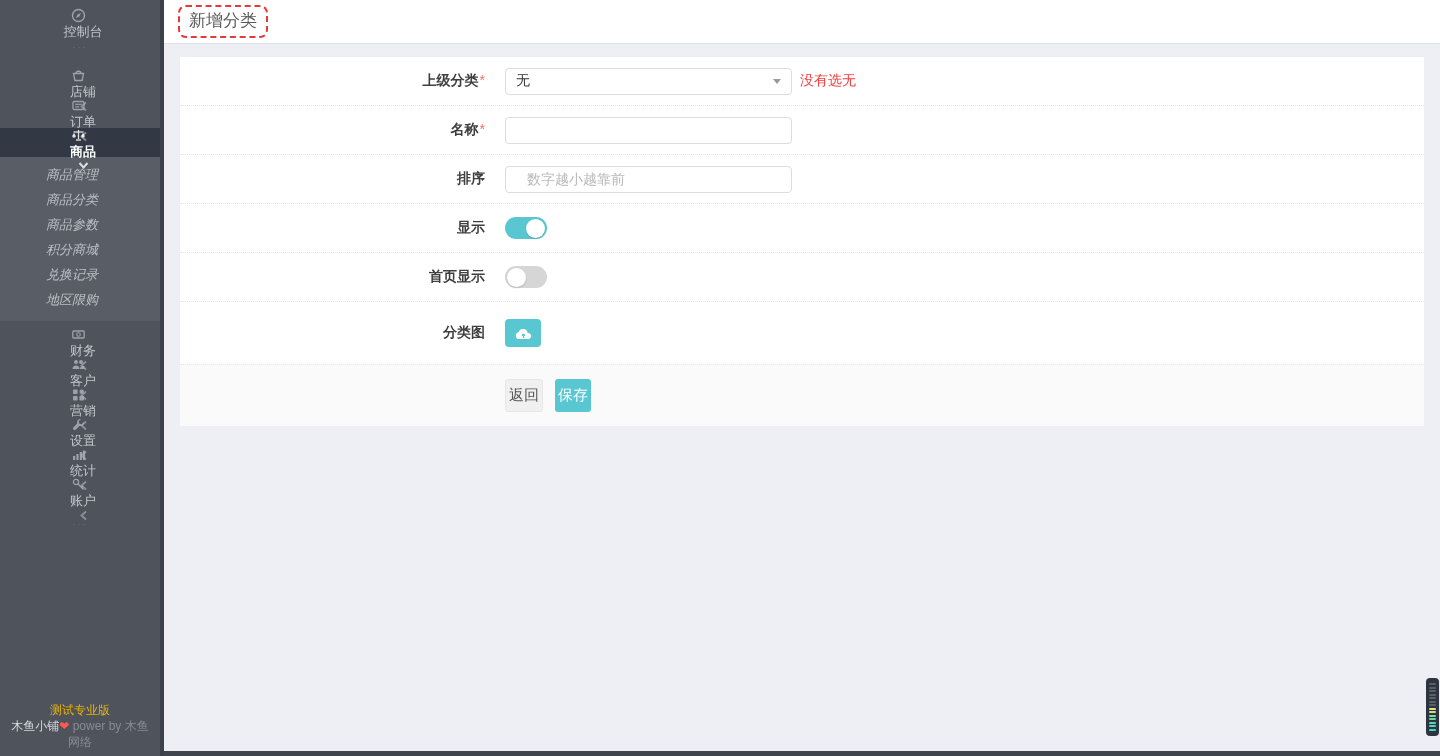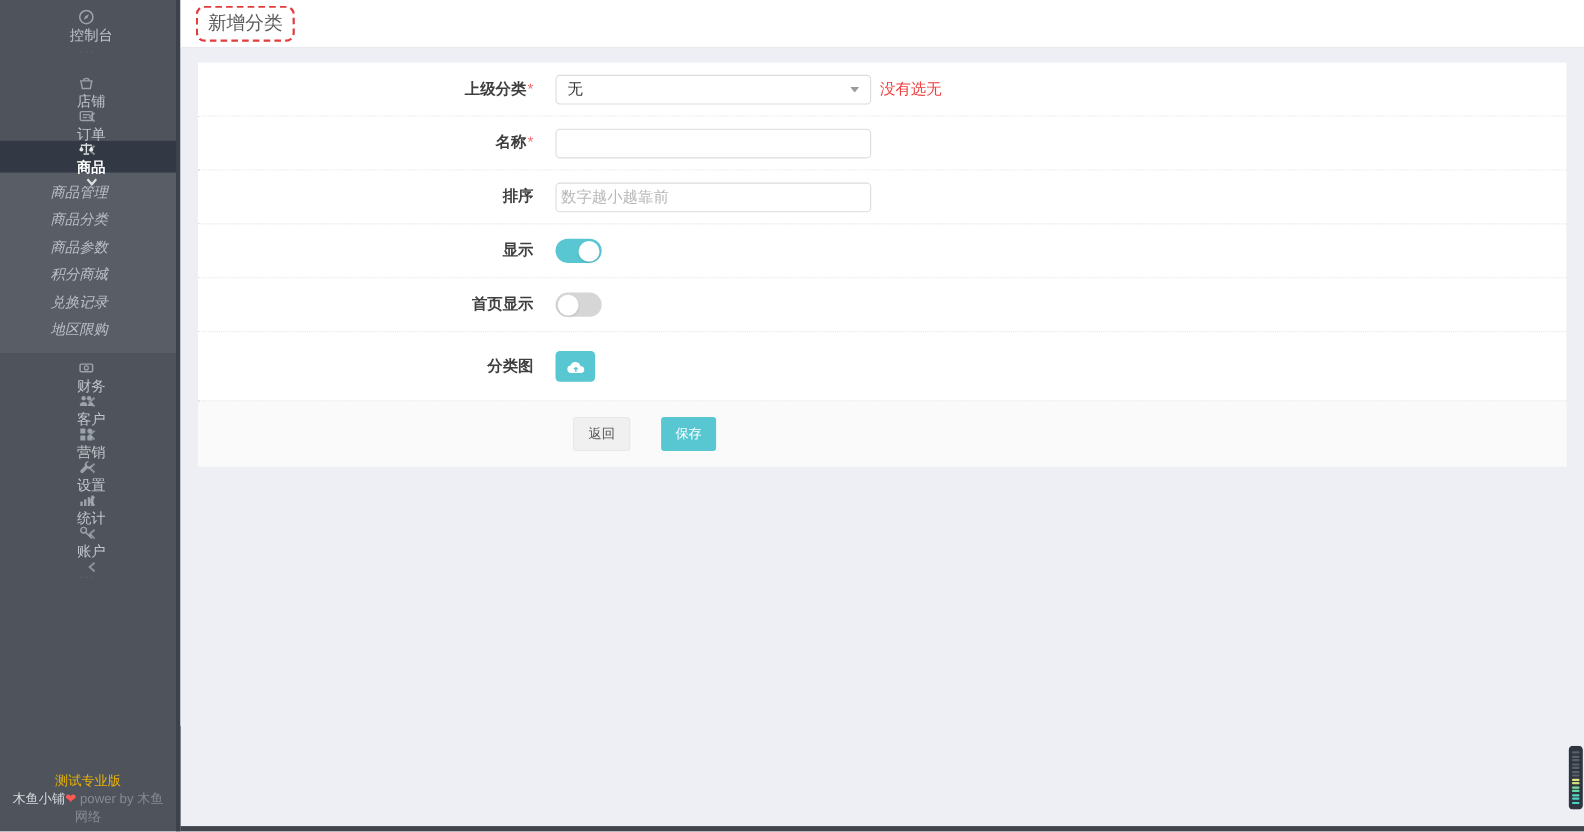--- a/index.html
+++ b/index.html
@@ -50,42 +50,42 @@
   .flabel .req { color:#f56c6c; margin-left:1px; font-weight:normal; }
   .fctrl { margin-left:20px; display:flex; align-items:center; }
 
   .select-box { width:287px; height:27px; border:1px solid #dcdcdc; border-radius:4px;
     display:flex; align-items:center; padding:0 10px; font-size:14px; color:#333;
     background:#fff; cursor:pointer; position:relative; }
   .select-box .val { flex:1; }
   .select-box .caret { width:0; height:0; border-left:4px solid transparent;
     border-right:4px solid transparent; border-top:5px solid #9a9a9a; }
   .txt-input { width:287px; height:27px; border:1px solid #dcdcdc; border-radius:4px;
-    padding:0 4px; font-size:14px; color:#000000; outline:none;
+    padding:0 21px; font-size:14px; color:#000000; outline:none;
     font-family:"Liberation Sans","DejaVu Sans",sans-serif; }
   .txt-input::placeholder { color:#b8b8b8; }
   .note { color:#f23d3d; font-size:14px; margin-left:8px; }
 
   .toggle { width:42px; height:22px; border-radius:11px; position:relative;
     cursor:pointer; }
   .toggle.on { background:#58c7d2; }
   .toggle.off { background:#d6d6d6; }
   .toggle .knob { width:19px; height:19px; border-radius:50%; background:#fff;
     position:absolute; top:1.5px; box-shadow:0 1px 2px rgba(0,0,0,.15); }
   .toggle.on .knob { right:2px; }
   .toggle.off .knob { left:2px; }
 
   .upload-btn { width:36px; height:28px; border-radius:4px; background:#58c7d2;
     display:flex; align-items:center; justify-content:center; cursor:pointer; }
   .hint { color:#adadad; font-size:14px; margin-left:10px; }
 
   .card-footer { background:#fafafa; border-top:1px dotted #e5e5e5;
     padding:14px 0 14px 325px; display:flex; gap:12px; }
-  .btn { font-size:12px; border-radius:3px; padding:6px 13px; cursor:pointer;
-    border:none; font-family:"Liberation Sans","DejaVu Sans",sans-serif;margin-left:16px; }
+  .btn { font-size:15px; border-radius:3px; padding:6px 3px; cursor:pointer;
+    border:none; font-family:"Liberation Sans","DejaVu Sans",sans-serif; }
   .btn-back { background:#f0f0f0; color:#555; border:1px solid #e7e7e7; }
   .btn-save { background:#58c7d2; color:#fff; }
 
   
   .bottom-strip { position:absolute; left:164px; right:0; bottom:0; height:5px;
     background:#3f444d; }
   .meter { position:absolute; right:1px; top:678px; width:13px; height:58px;
     background:#2e3440; border:1px solid #23293300; border-radius:4px;
     padding:4px 2px; display:flex; flex-direction:column; justify-content:space-between; }
   .meter div { height:2px; width:100%; border-radius:1px; }

